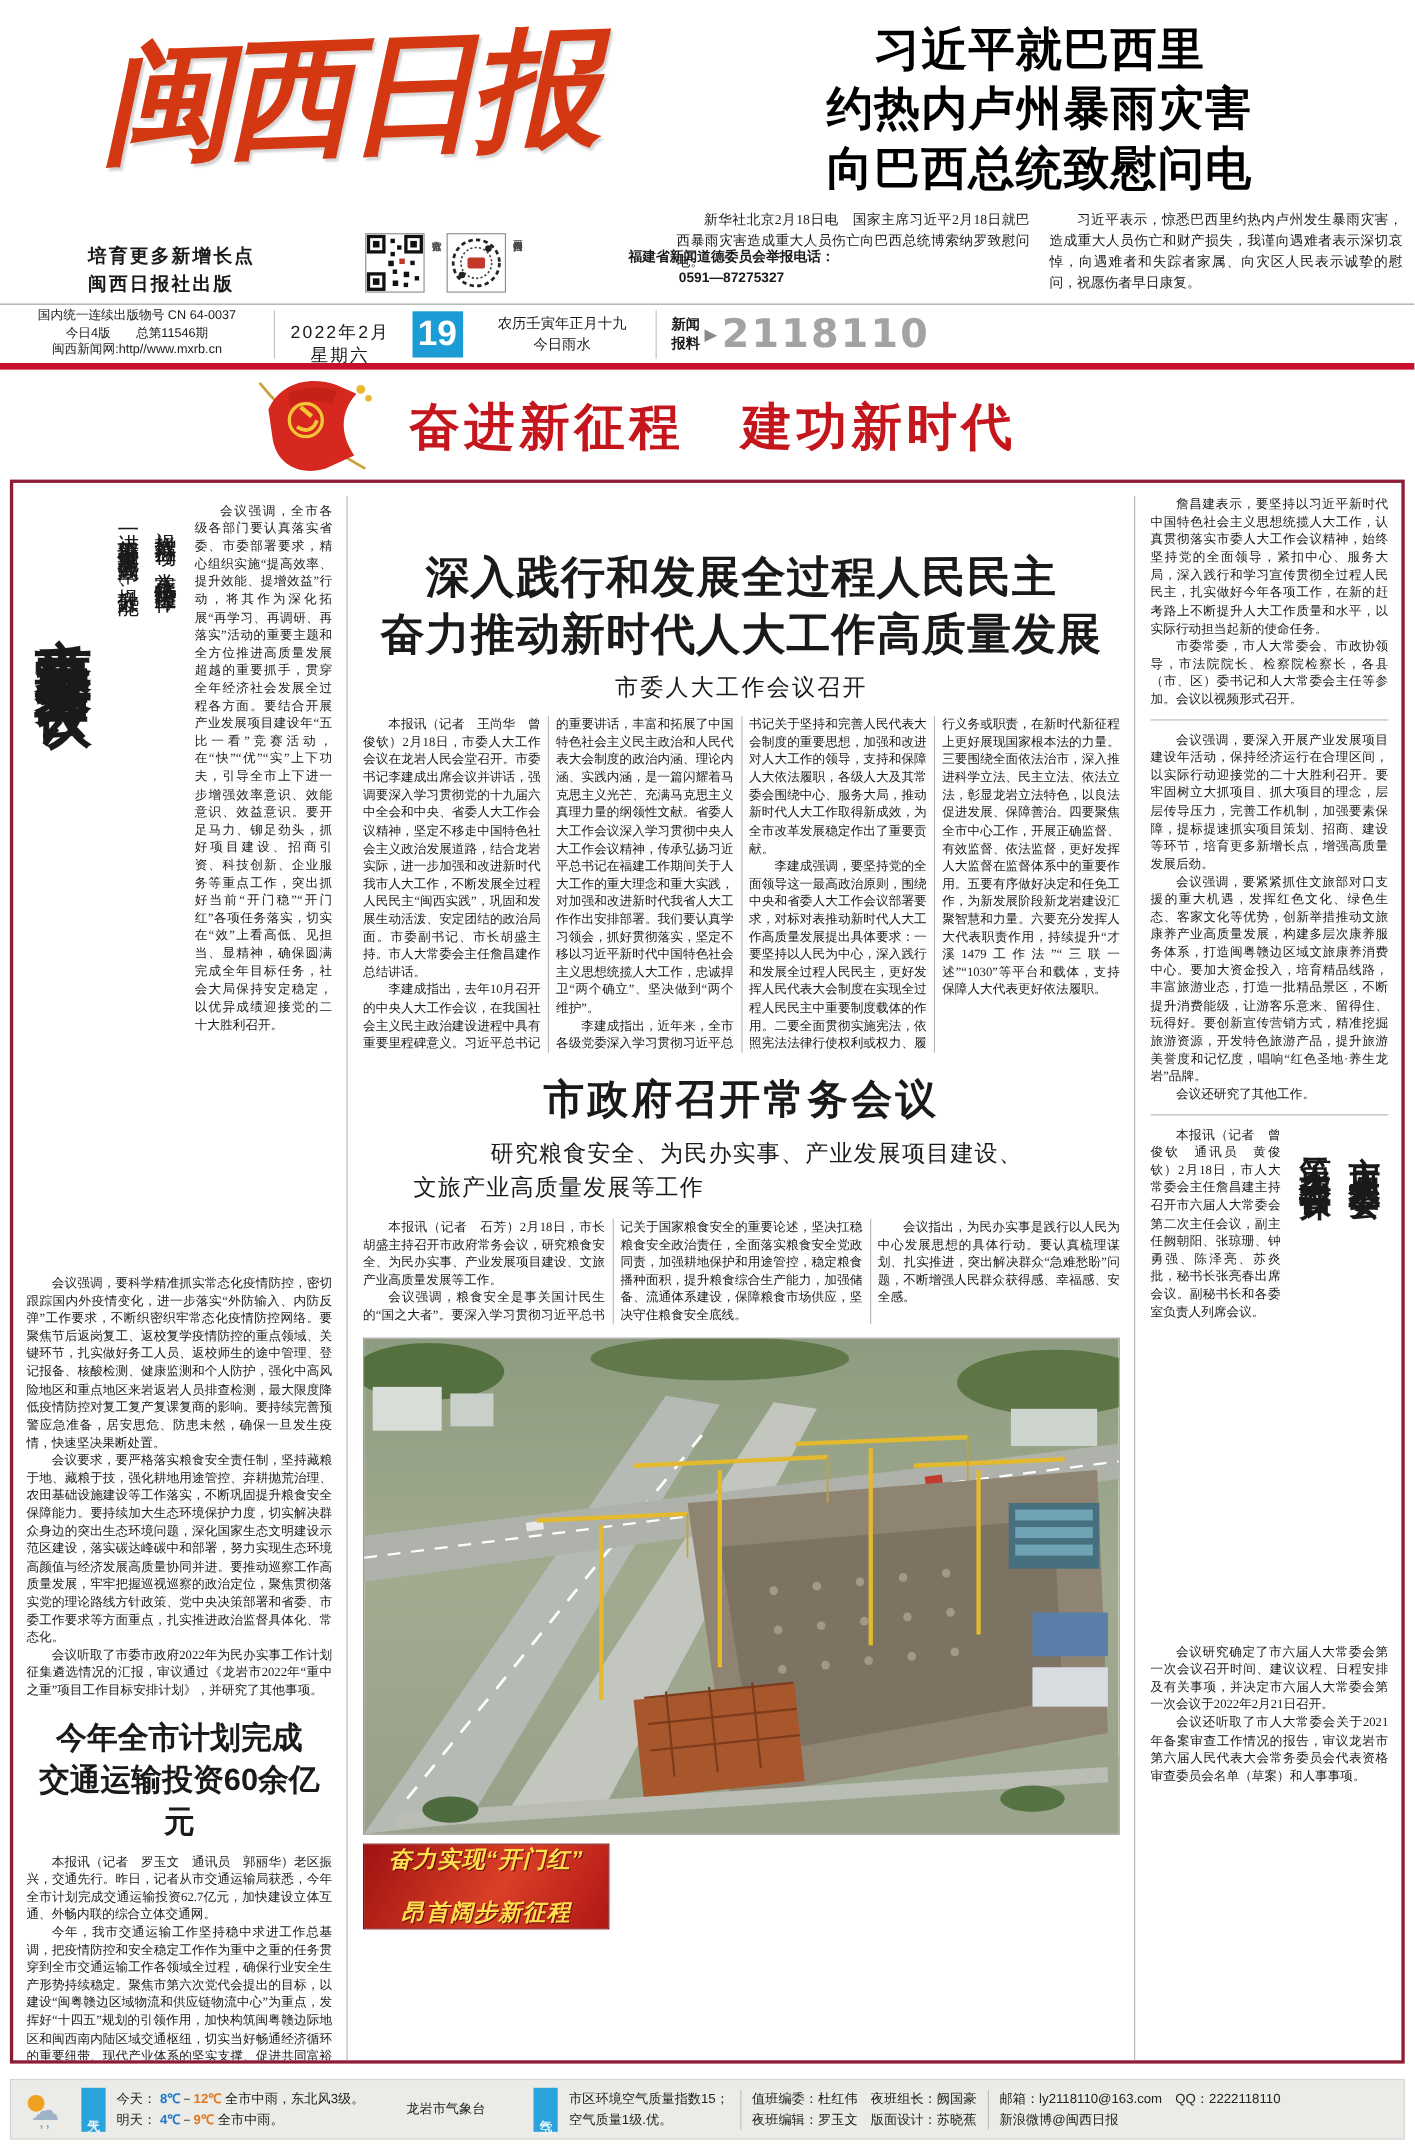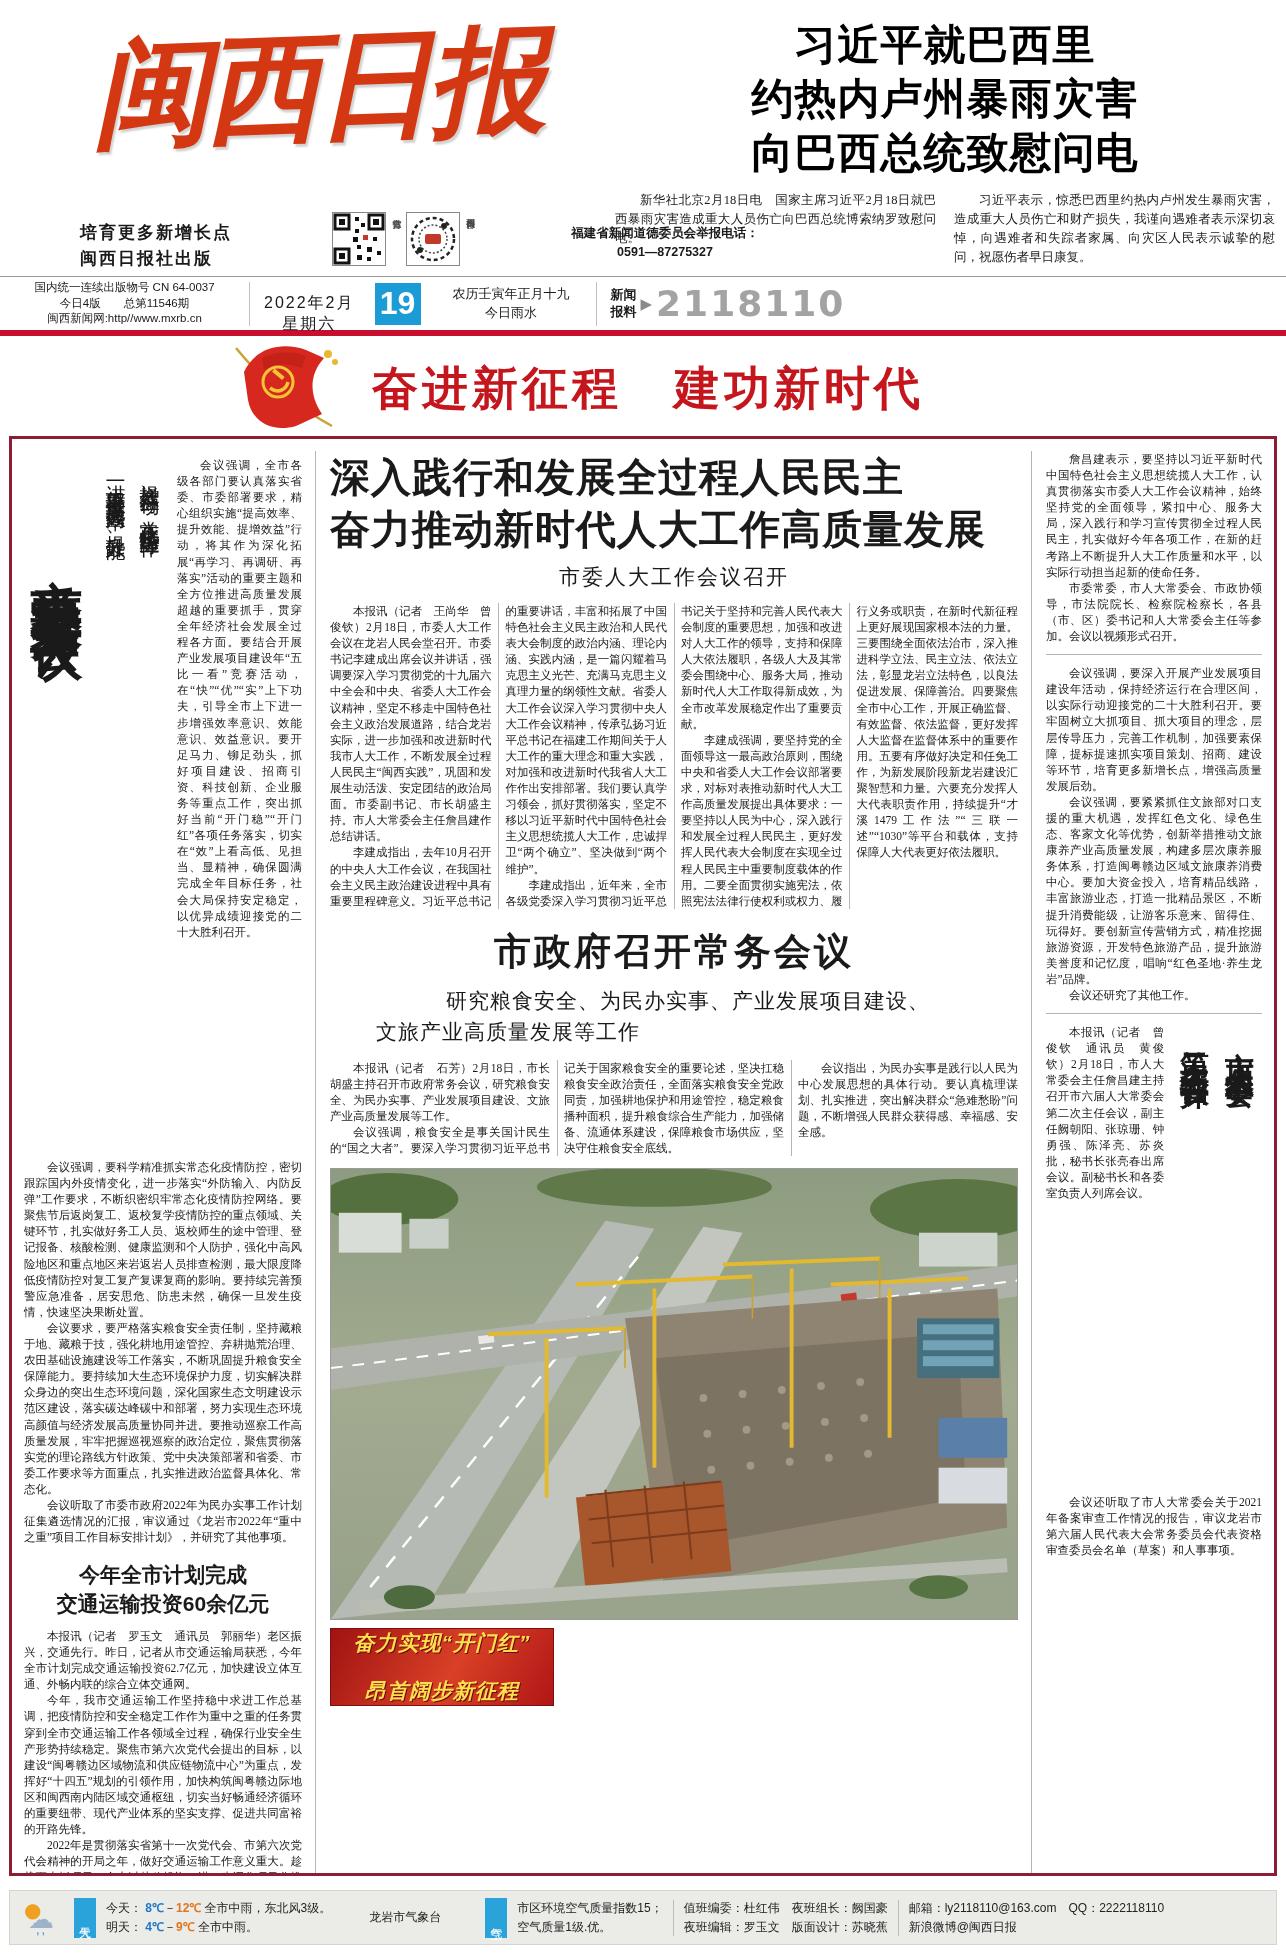--- a/index.html
+++ b/index.html
@@ -50,23 +50,23 @@
   .body-txt { font-size:11.5px; line-height:1.4; text-align:justify; }
   .body-txt p { text-indent:2em; }
   
   .c-top { display:flex; gap:10px; }
   .c-title { writing-mode:vertical-lr; text-orientation:upright; font-family:"Liberation Sans",sans-serif; font-weight:900; font-size:52px; line-height:1.25; height:700px; letter-spacing:6px; padding-top:86px;}
   .c-kicker { writing-mode:vertical-lr; text-orientation:upright; font-size:20px; line-height:1.7; height:690px; padding-top:18px; letter-spacing:2px;}
   .c-body1 { flex:1; padding-top:6px; }
   .c-body2 { margin-top:8px; }
   
   .t-art { margin-top:16px; }
-  .t-title { font-family:"Liberation Sans",sans-serif; font-weight:900; font-size:21px; text-align:center; line-height:1.35; margin-bottom:10px;}
-  
-  .m-head { font-family:"Liberation Sans",sans-serif; font-weight:900; font-size:40px; line-height:1.3; letter-spacing:1px;}
+  .t-title { font-family:"Liberation Sans",sans-serif; font-weight:900; font-size:28px; text-align:center; line-height:1.35; margin-bottom:10px;}
+  
+  .m-head { font-family:"Liberation Sans",sans-serif; font-weight:900; font-size:40px; line-height:1.3; text-align:center; letter-spacing:1px;margin-top:48px;}
   .m-sub { font-family:"Liberation Sans",sans-serif; font-size:21px; text-align:center; margin:8px 0 12px 0; letter-spacing:2px;}
   .cols4 { column-count:4; column-gap:14px; column-rule:1px solid #b5b5b5; }
   .cols3 { column-count:3; column-gap:14px; column-rule:1px solid #b5b5b5; }
   .g-head { font-family:"Liberation Sans",sans-serif; font-weight:900; font-size:37px; text-align:center; margin-top:18px; letter-spacing:3px;}
   .g-sub { font-family:"Liberation Sans",sans-serif; font-size:21px; line-height:1.5; margin:8px 0 12px 46px; letter-spacing:1px;}
   .g-sub .l1 { padding-left:70px; display:block; }
   .g-sub .l2 { display:block; }
   .photo-wrap { margin-top:12px; }
   .photo-svg { width:100%; height:452px; display:block; border:1px solid #9a9a9a; }
   .cap-row { display:flex; gap:12px; margin-top:8px; align-items:flex-start;}
@@ -354,20 +354,21 @@
       <div class="r2-top">
         <div class="r2-body1 body-txt">
           <p>本报讯（记者　曾俊钦　通讯员　黄俊钦）2月18日，市人大常委会主任詹昌建主持召开市六届人大常委会第二次主任会议，副主任阙朝阳、张琼珊、钟勇强、陈泽亮、苏炎批，秘书长张亮春出席会议。副秘书长和各委室负责人列席会议。</p>
         </div>
         <div class="r2-title">
           <div>市六届人大常委会</div>
           <div>第二次主任会议召开</div>
         </div>
       </div>
       <div class="body-txt">
+        <p>会议研究确定了市六届人大常委会第一次会议召开时间、建议议程、日程安排及有关事项，并决定市六届人大常委会第一次会议于2022年2月21日召开。</p>
         <p>会议还听取了市人大常委会关于2021年备案审查工作情况的报告，审议龙岩市第六届人民代表大会常务委员会代表资格审查委员会名单（草案）和人事事项。</p>
       </div>
     </div>
   </div>
 </div>
 
 <div class="footer">
   <div class="w-icon">
     <span class="w-sun">●</span>
     <span class="w-cloud">☁</span>

